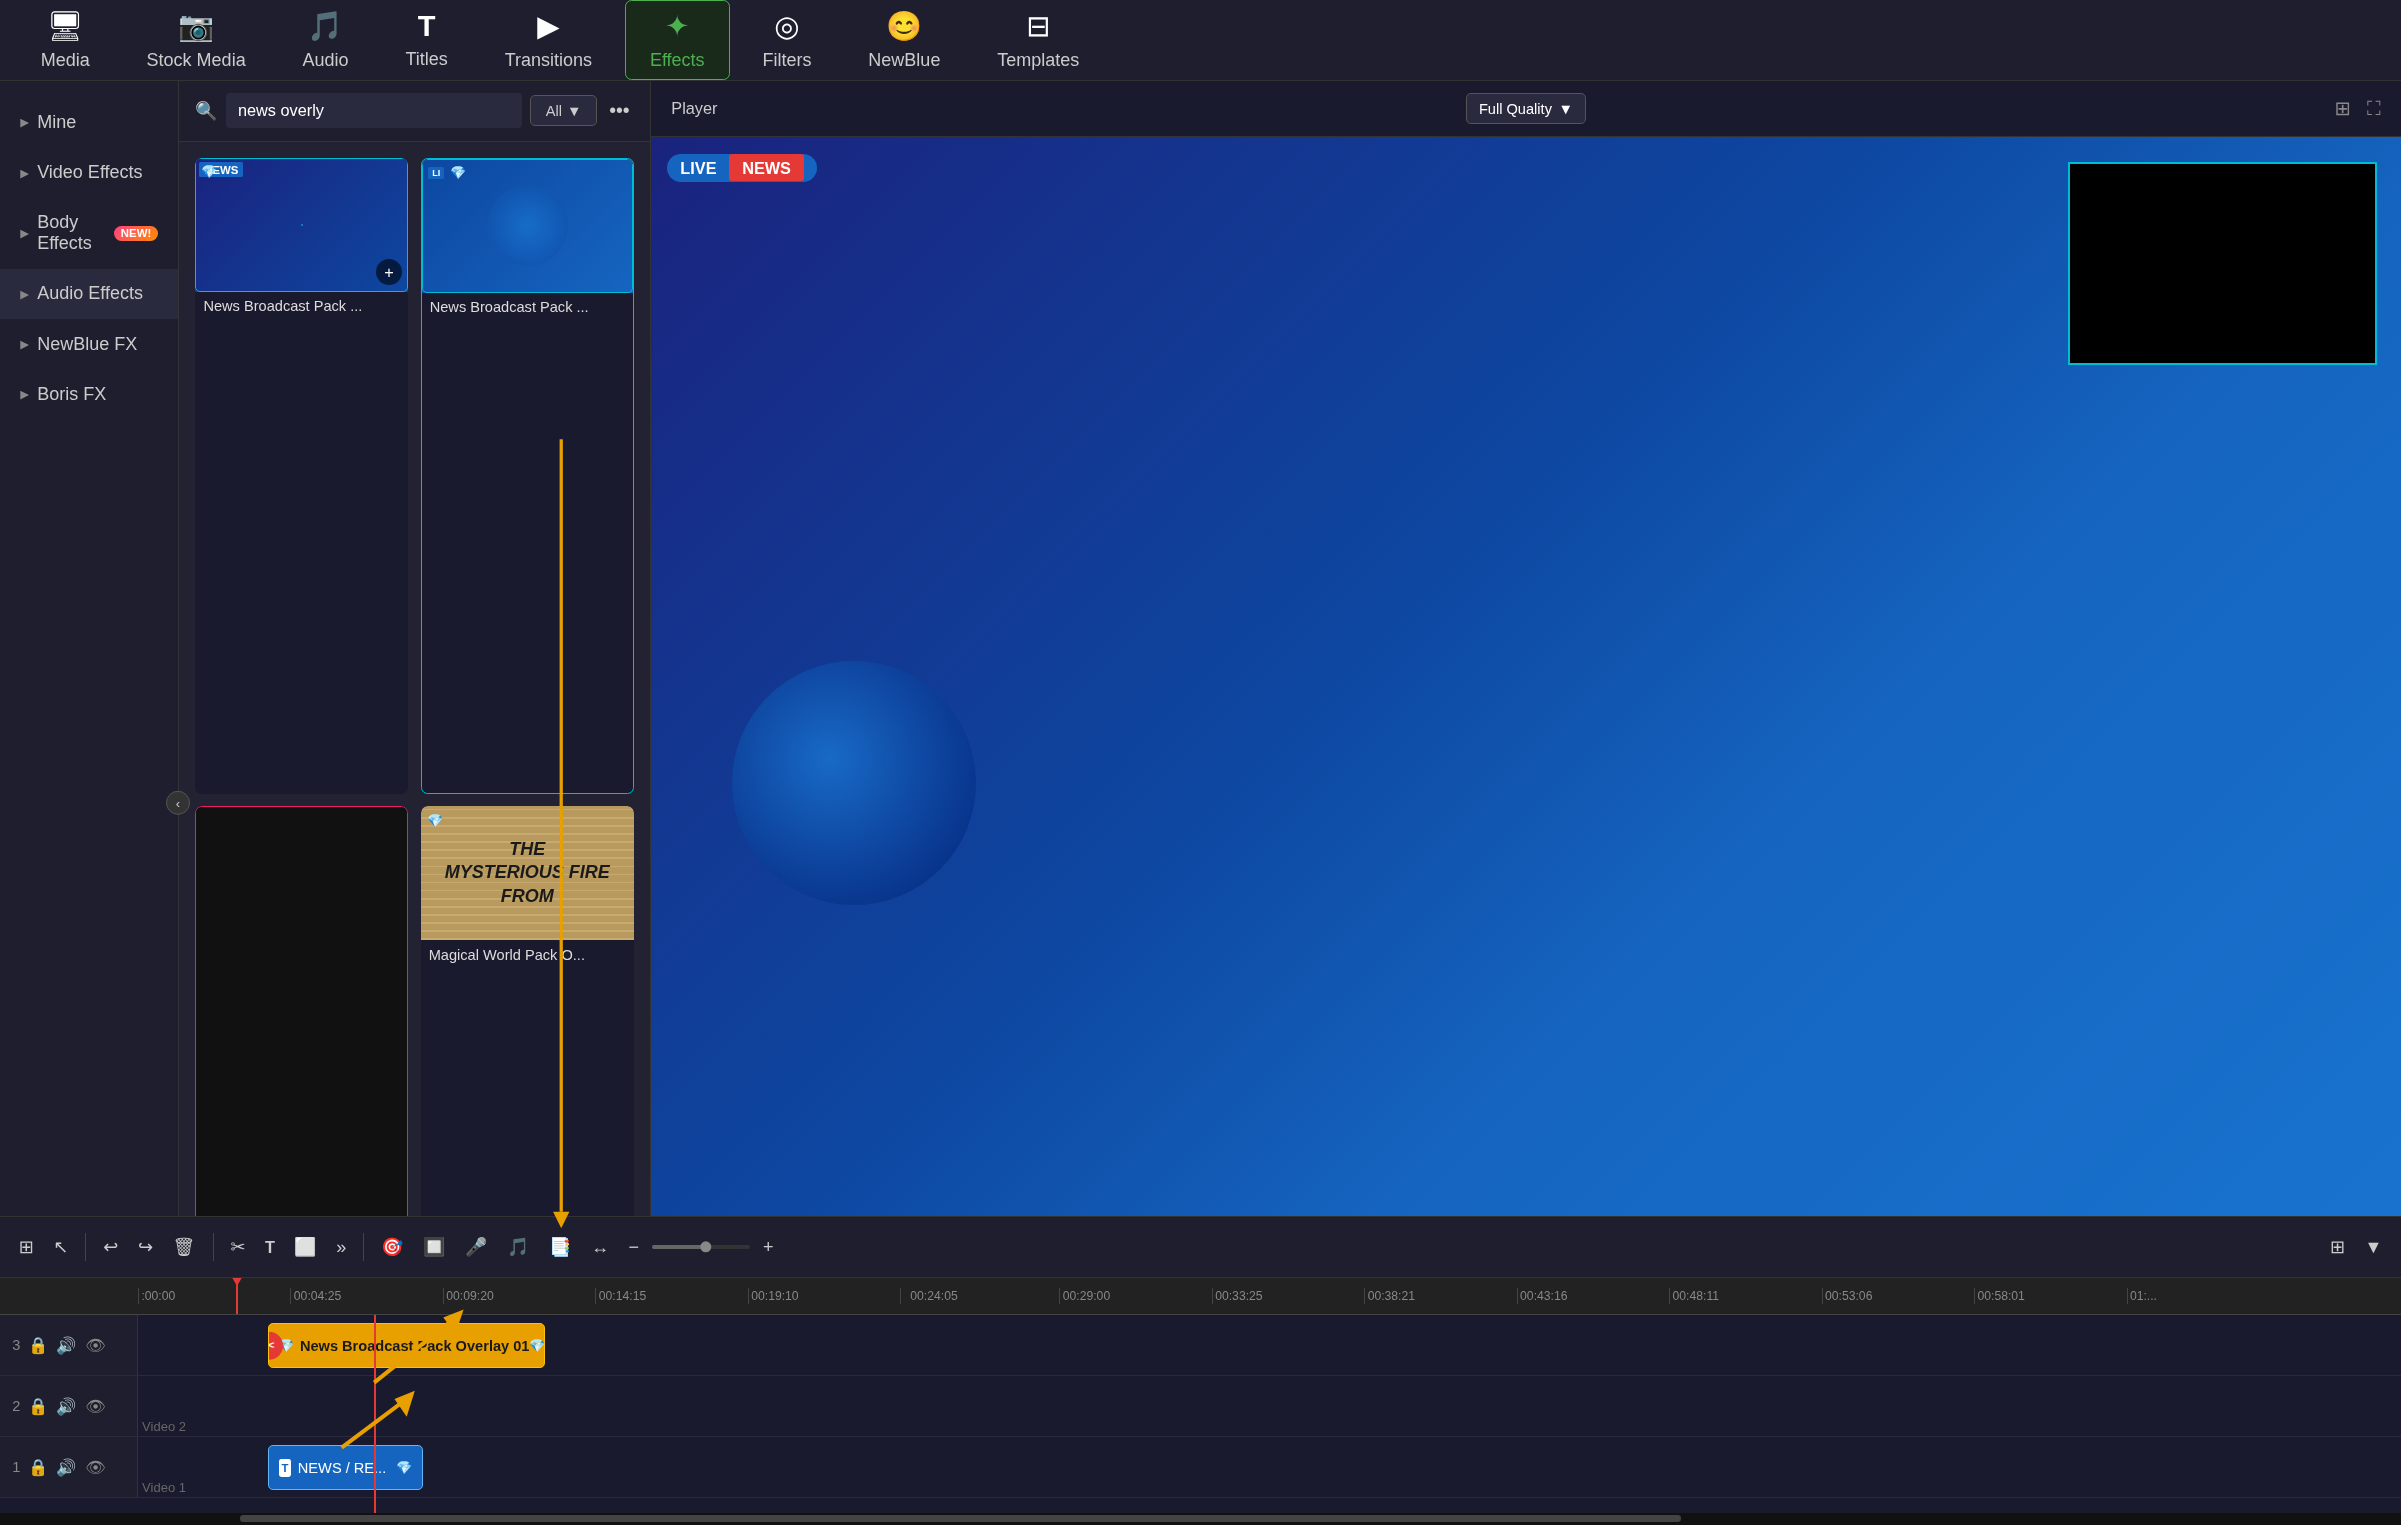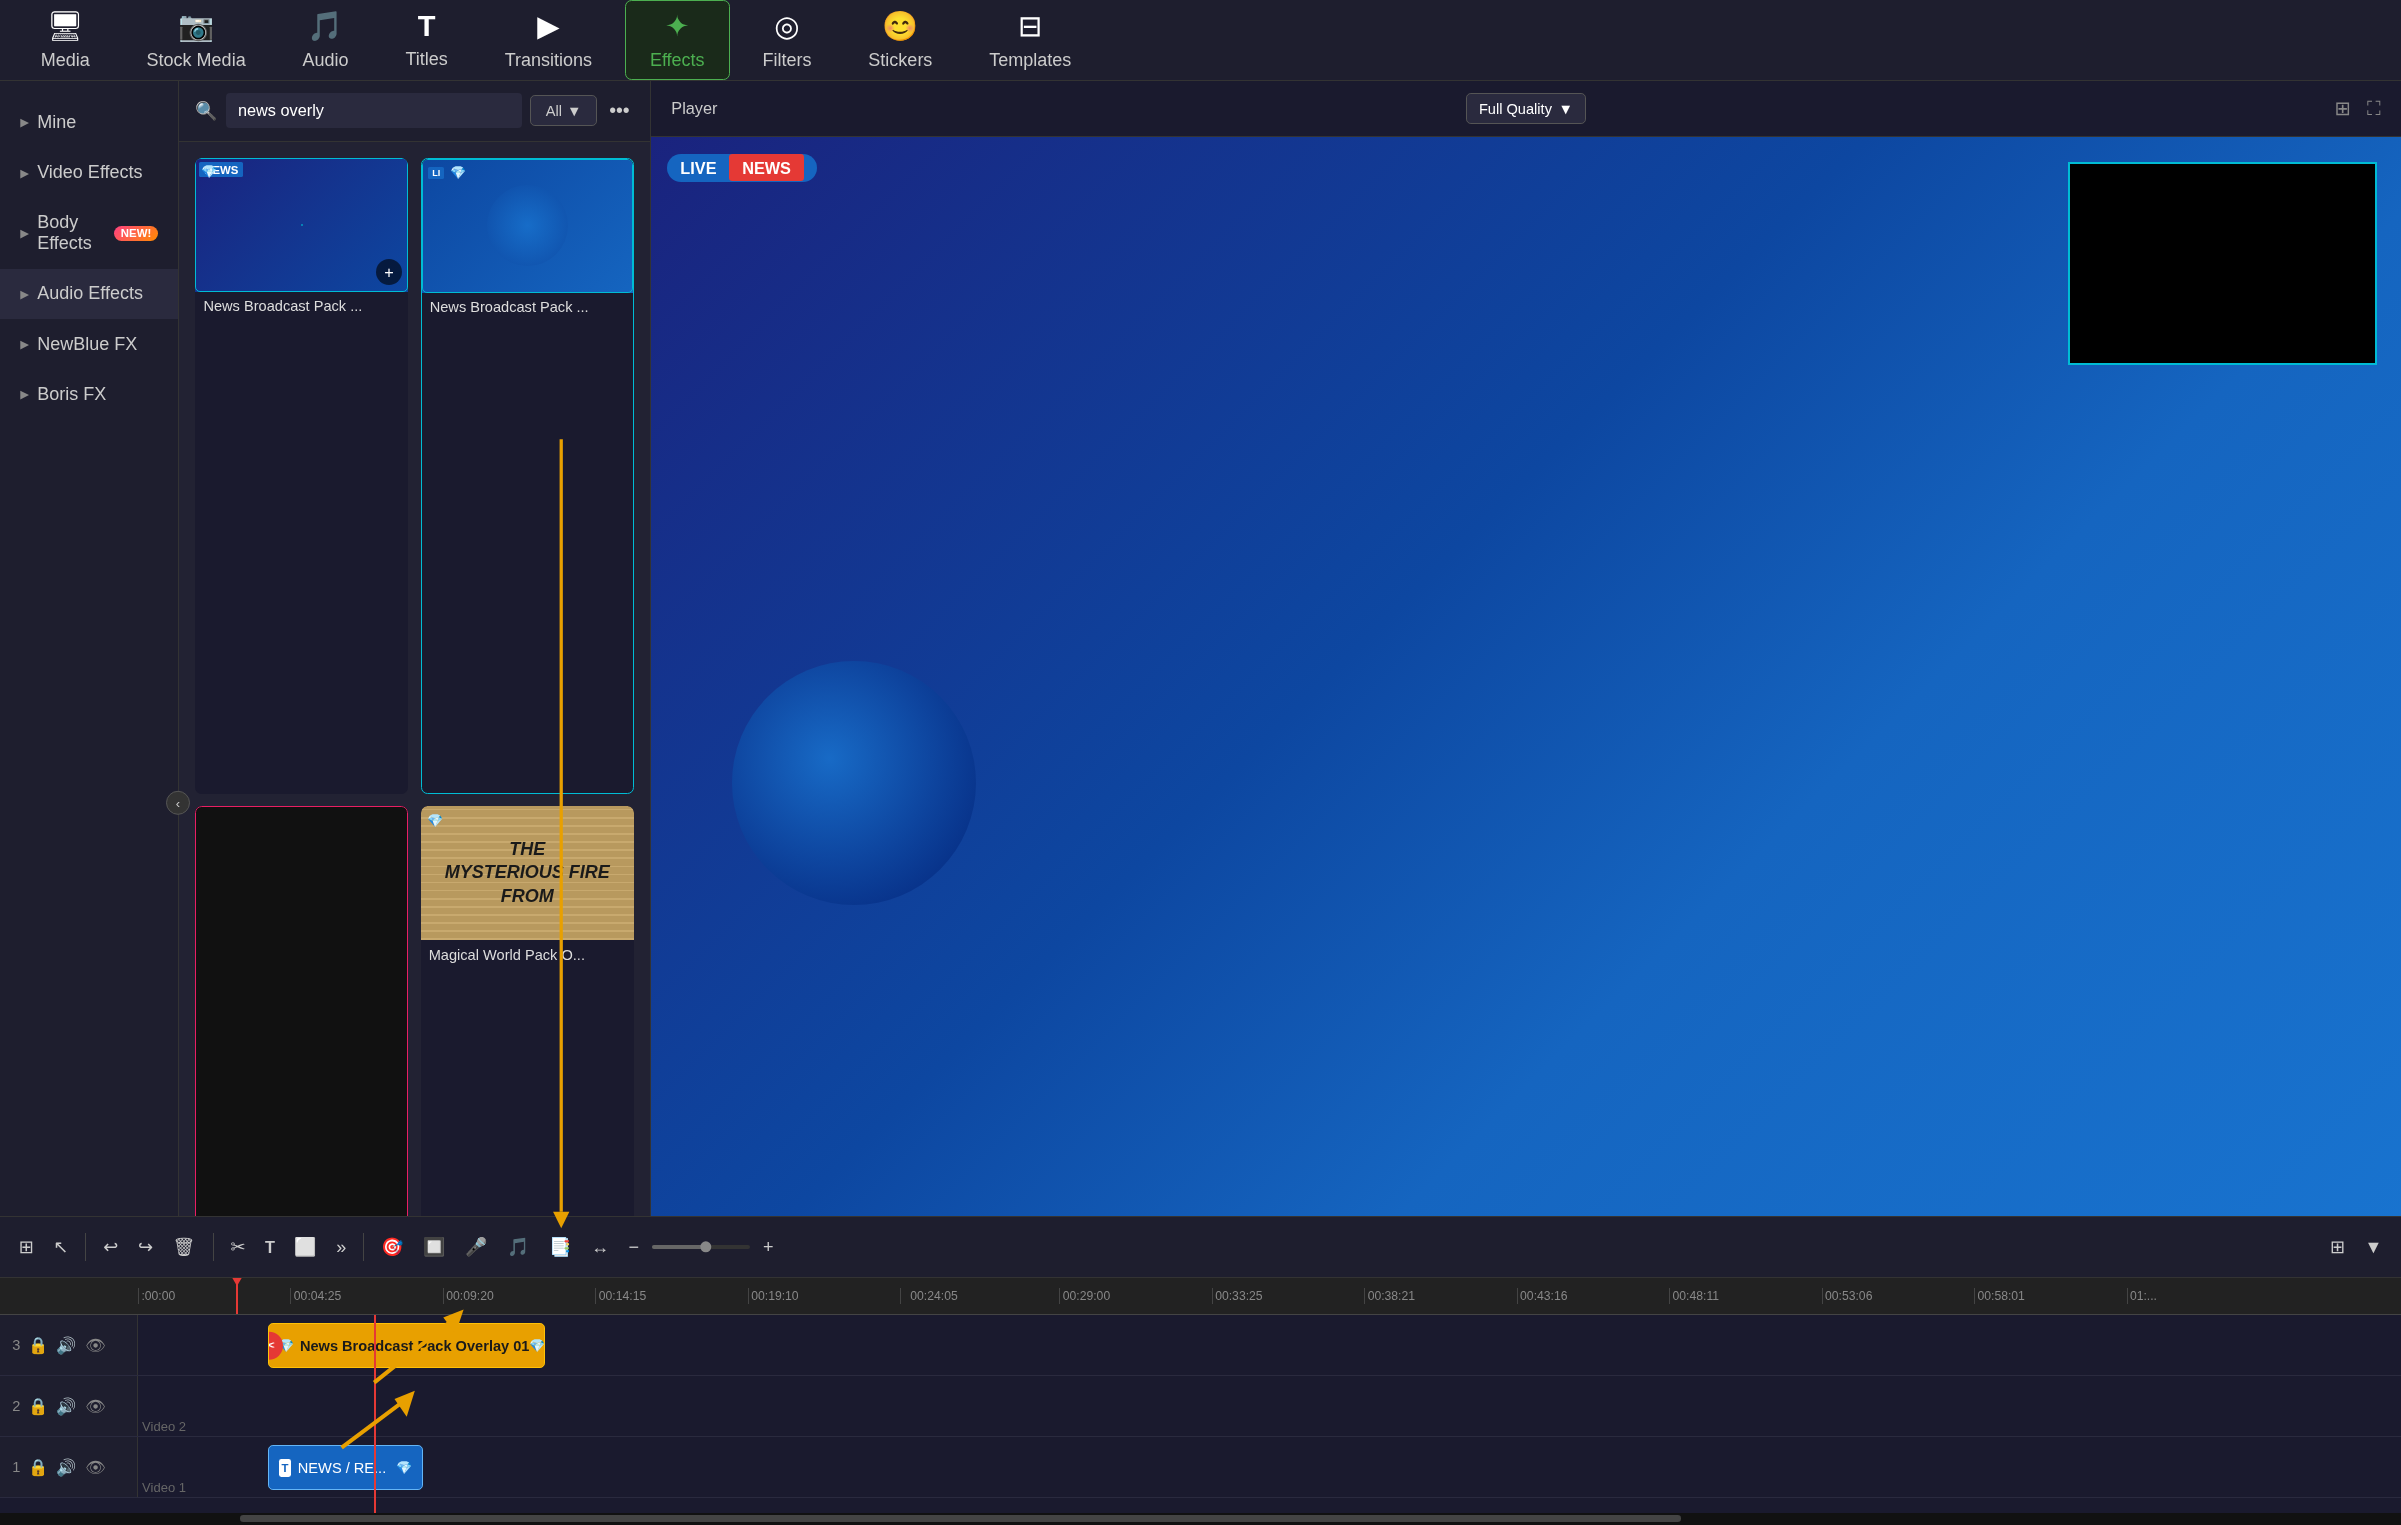--- a/index.html
+++ b/index.html
@@ -145,21 +145,21 @@
   <div class="nav-item active">
     <span class="icon" style="color:#4CAF50;">✦</span>
     <span class="label" style="color:#4CAF50;">Effects</span>
   </div>
   <div class="nav-item">
     <span class="icon">◎</span>
     <span class="label">Filters</span>
   </div>
   <div class="nav-item">
     <span class="icon">😊</span>
-    <span class="label">Stickers</span>
+    <span class="label">NewBlue</span>
   </div>
   <div class="nav-item">
     <span class="icon">⊟</span>
     <span class="label">Templates</span>
   </div>
 </div>
 
 <div class="main-layout">
 
   <div class="left-sidebar">

